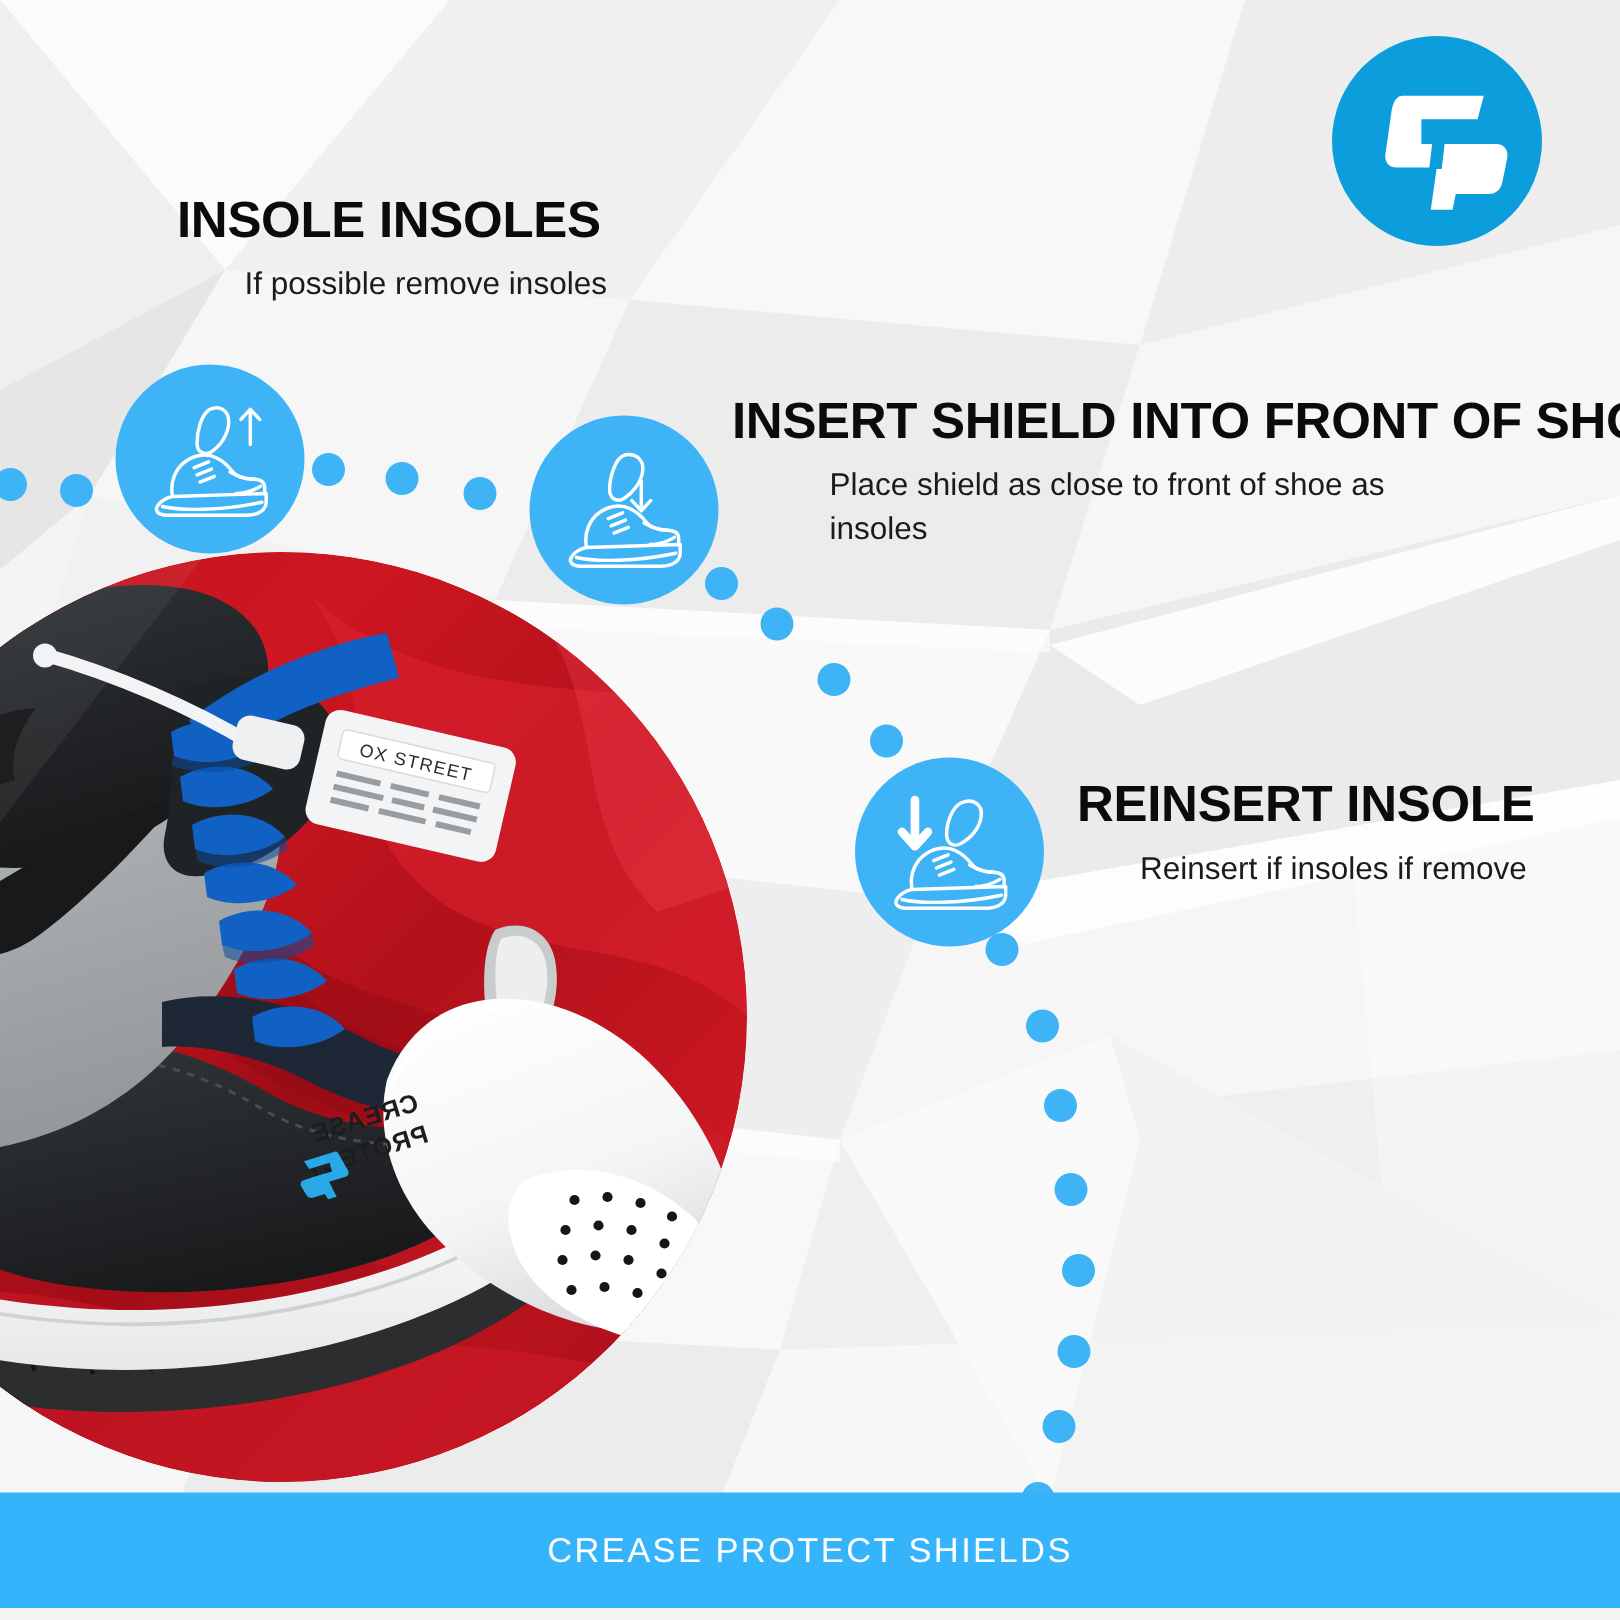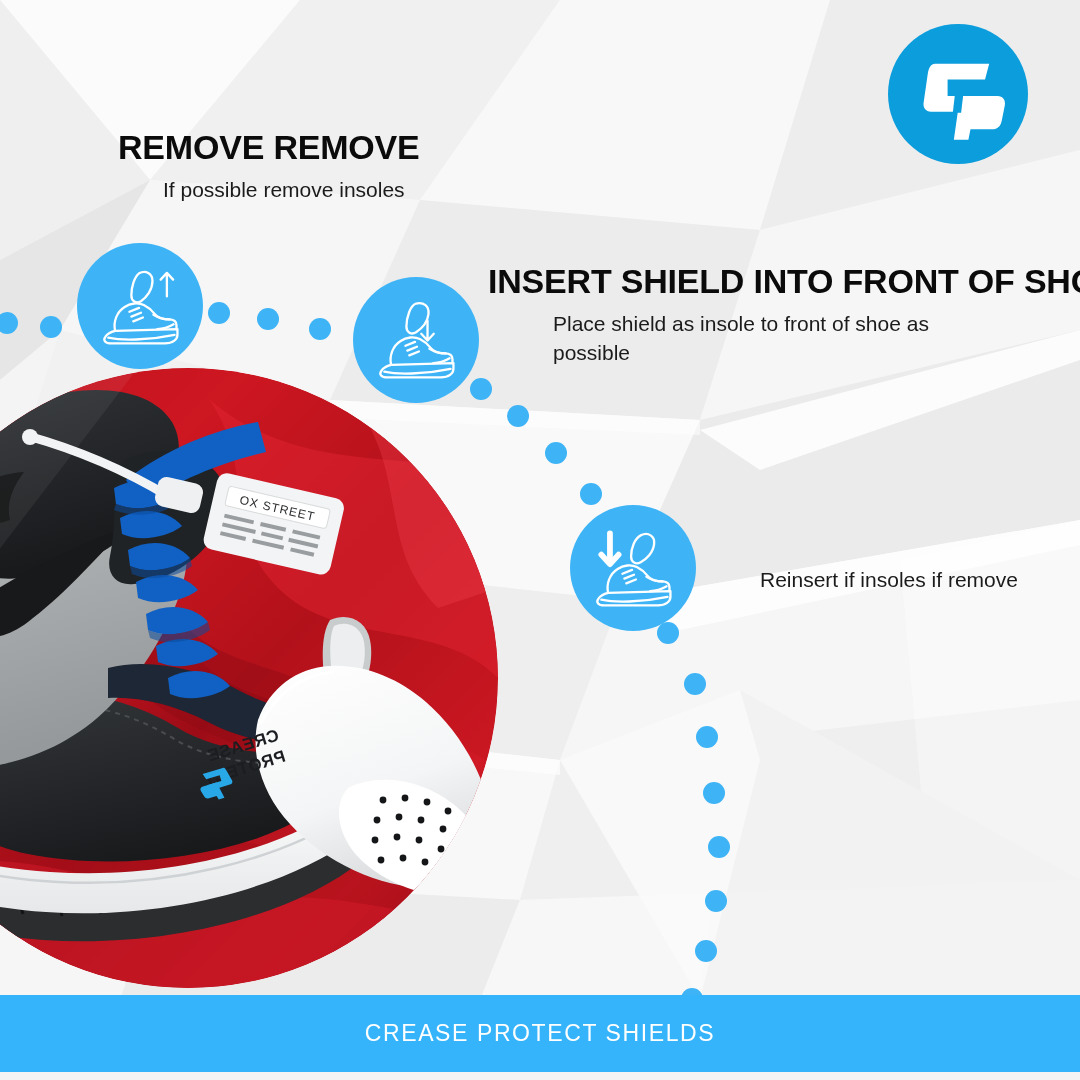--- a/index.html
+++ b/index.html
@@ -136,21 +136,21 @@
 
   <div class="dot" style="left:657px;top:622px;width:22px;height:22px;"></div>
   <div class="dot" style="left:684px;top:673px;width:22px;height:22px;"></div>
   <div class="dot" style="left:696px;top:726px;width:22px;height:22px;"></div>
   <div class="dot" style="left:703px;top:782px;width:22px;height:22px;"></div>
   <div class="dot" style="left:708px;top:836px;width:22px;height:22px;"></div>
   <div class="dot" style="left:705px;top:890px;width:22px;height:22px;"></div>
   <div class="dot" style="left:695px;top:940px;width:22px;height:22px;"></div>
   <div class="dot" style="left:681px;top:988px;width:22px;height:22px;"></div>
 
-  <div class="step-title" id="t1">REMOVE REMOVE</div>
+  <div class="step-title" id="t1">INSOLE INSOLES</div>
   <div class="step-body" id="b1">If possible remove insoles</div>
   <div class="icon-circle" id="ic1">
     <svg width="96" height="96" viewBox="0 0 100 100" fill="none" stroke="#ffffff" stroke-width="2.4" stroke-linecap="round" stroke-linejoin="round">
 
       <path d="M49 16 C56 12 63 16 63 24 C63 33 57 41 51 45 C46 48 41 45 41 39 C41 30 44 20 49 16 Z"></path>
 
       <path d="M78 40 L78 16 M71.5 22.5 L78 15.5 L84.5 22.5"></path>
 
       <path d="M24 76 C22 66 26 56 34 51 C40 47 48 46 54 49 C58 51 62 54 65 58
                C68 62 74 64 80 64 C85 64 88 66 88 70 L88 74"></path>
@@ -161,38 +161,39 @@
 
       <path d="M39 56 L49 52 M41 61 L51 57 M43 66 L53 62"></path>
 
       <path d="M64 59 C69 62 75 64 81 64"></path>
 
       <path d="M68 74 C74 74 80 72 85 69"></path>
     </svg>
   </div>
 
   <div class="step-title" id="t2">INSERT SHIELD INTO FRONT OF SHOE</div>
-  <div class="step-body" id="b2">Place shield as insole to front of shoe as possible</div>
+  <div class="step-body" id="b2">Place shield as close to front of shoe as insoles</div>
   <div class="icon-circle" id="ic2">
     <svg width="96" height="96" viewBox="0 0 100 100" fill="none" stroke="#ffffff" stroke-width="2.4" stroke-linecap="round" stroke-linejoin="round">
 
       <path d="M50 12 C58 10 64 15 63 23 C62 31 56 38 50 42 C45 45 40 42 40 36 C40 27 44 14 50 12 Z"></path>
 
       <path d="M62 30 L62 50 M55.5 43.5 L62 50.5 L68.5 43.5"></path>
 
       <path d="M24 76 C22 66 26 56 34 51 C40 47 48 46 54 49 C58 51 62 54 65 58
                C68 62 74 64 80 64 C85 64 88 66 88 70 L88 74"></path>
       <path d="M24 76 C20 77 16 79 14 82 C11 86 14 89 20 89 L76 89 C84 89 89 85 89 80 L89 74 L24 76 Z"></path>
       <path d="M17 83 C30 86 58 86 86 80"></path>
       <path d="M39 56 L49 52 M41 61 L51 57 M43 66 L53 62"></path>
       <path d="M64 59 C69 62 75 64 81 64"></path>
       <path d="M68 74 C74 74 80 72 85 69"></path>
     </svg>
   </div>
 
+  <div class="step-title" id="t3">REINSERT INSOLE</div>
   <div class="step-body" id="b3">Reinsert if insoles if remove</div>
   <div class="icon-circle" id="ic3">
     <svg width="96" height="96" viewBox="0 0 100 100" fill="none" stroke="#ffffff" stroke-width="2.4" stroke-linecap="round" stroke-linejoin="round">
 
       <path d="M26 14 L26 44" stroke-width="6"></path>
       <path d="M17 36 L26 46 L35 36" stroke-width="6"></path>
 
       <path d="M58 16 C66 12 73 17 72 25 C71 34 64 41 58 44 C53 47 48 44 48 38 C48 29 52 19 58 16 Z"></path>
 
       <path d="M24 76 C22 66 26 56 34 51 C40 47 48 46 54 49 C58 51 62 54 65 58

